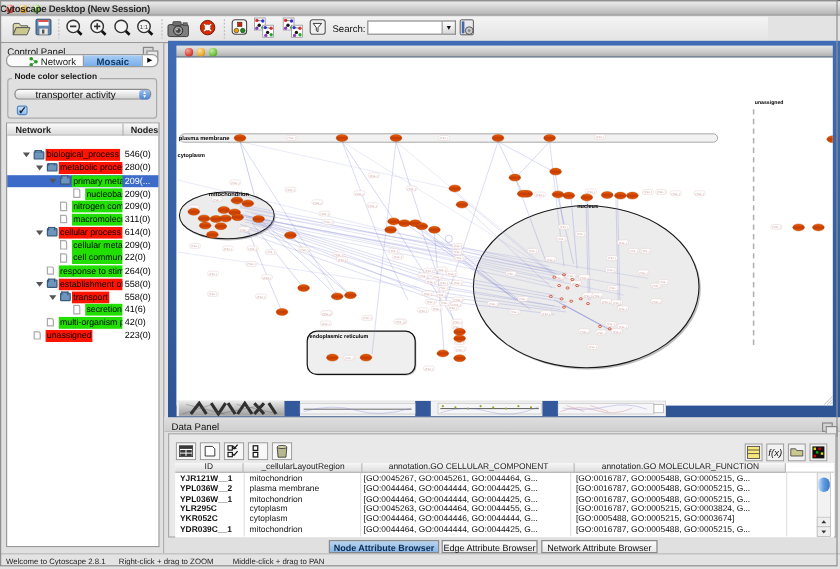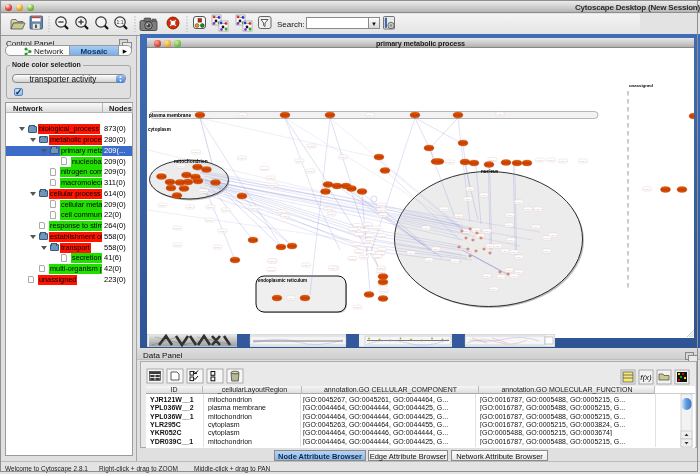--- a/index.html
+++ b/index.html
@@ -1,20 +1,20 @@
 <!DOCTYPE html>
 <html><head><meta charset="utf-8"><style>
 * { margin:0; padding:0; box-sizing:border-box; }
 html,body { width:700px; height:474px; overflow:hidden; font-family:"Liberation Sans", sans-serif; background:#e3e3e3; position:relative; }
 #edge { position:absolute; left:0; top:0; width:698px; height:472px; border:1px solid #8f8f8f; z-index:99; pointer-events:none; }
 .abs { position:absolute; }
 
 
 #titlebar { left:0; top:0; width:700px; height:13px; background:linear-gradient(#ececec,#cfcfcf 55%,#b4b4b4); border-top:1px solid #666; border-bottom:1px solid #8e8e8e; }
-#titlebar .t { position:absolute; left:0; right:0; top:2px; text-align:right; font-size:8px; font-weight:bold; color:#2a2a2a; letter-spacing:-0.2px;padding-left:12px; }
+#titlebar .t { position:absolute; left:0; right:0; top:2px; text-align:left; font-size:8px; font-weight:bold; color:#2a2a2a; letter-spacing:-0.2px; }
 .light { position:absolute; top:2.5px; width:7px; height:7px; border-radius:50%; }
 
 
 #toolbar { left:0; top:14px; width:640px; height:22px; background:linear-gradient(#f4f4f4,#e3e3e3); border-bottom:1px solid #9a9a9a; }
 #searchlbl { position:absolute; left:277px; top:5.5px; font-size:8px; color:#111; }
 #searchfield { position:absolute; left:306px; top:3px; width:63px; height:12px; background:#fff; border:1px solid #8a8a8a; }
 #searchdrop { position:absolute; left:369px; top:3px; width:11px; height:12px; background:linear-gradient(#fdfdfd,#d8d8d8); border:1px solid #8a8a8a; border-left:none; font-size:6px; text-align:center; line-height:12px; color:#111; }
 
 
 #leftpanel { left:0; top:36px; width:137px; height:425px; background:#e0e0e0; border-right:1px solid #a5a5a5; }
@@ -223,21 +223,21 @@
     <div id="treehead">
         <span class="h1">Network</span>
         <span class="h2">Nodes</span>
         <div class="d1"></div>
         <div class="d2"></div>
       </div>
 <div class="trow" style="top:21.1px;">
 <span class="tri" style="left:13px"></span>
 <span class="fold" style="left:22px"></span>
 <span class="tlab" style="left:32px;background:#ff1400;max-width:64px;">biological_process</span>
-<span class="tcnt" style="color:#000">873(0)</span>
+<span class="tcnt" style="color:#000">546(0)</span>
 </div>
 <div class="trow" style="top:31.9px;">
 <span class="tri" style="left:24px"></span>
 <span class="fold" style="left:33px"></span>
 <span class="tlab" style="left:43px;background:#ff1400;max-width:53px;">metabolic process</span>
 <span class="tcnt" style="color:#000">280(0)</span>
 </div>
 <div class="trow" style="top:42.6px;background:#3c6bc9;">
 <span class="tri" style="left:35px"></span>
 <span class="fold" style="left:44px"></span>
@@ -308,21 +308,20 @@
 <span class="tcnt" style="color:#000">223(0)</span>
 </div>
   </div>
 </div>
 
 <div id="netwin" class="abs">
   <div id="nettitle">
     <div class="light" style="left:7px; top:2px; width:6.5px; height:6.5px; background:radial-gradient(circle at 35% 30%, #f2a99e, #dd4438 60%, #a52a20);"></div>
     <div class="light" style="left:17px; top:2px; width:6.5px; height:6.5px; background:radial-gradient(circle at 35% 30%, #fbe3a0, #edab2e 60%, #b57b12);"></div>
     <div class="light" style="left:27px; top:2px; width:6.5px; height:6.5px; background:radial-gradient(circle at 35% 30%, #c8eda2, #6fc240 60%, #3f8d1d);"></div>
-    <div class="t">primary metabolic process</div>
   </div>
   <div id="canvas">
     <svg width="547" height="290">
 <defs>
           <linearGradient id="ng" x1="0" y1="0" x2="0" y2="1">
             <stop offset="0" stop-color="#f06400"></stop>
             <stop offset="0.42" stop-color="#c94000"></stop>
             <stop offset="0.62" stop-color="#c94000"></stop>
             <stop offset="1" stop-color="#e85c00"></stop>
           </linearGradient>

